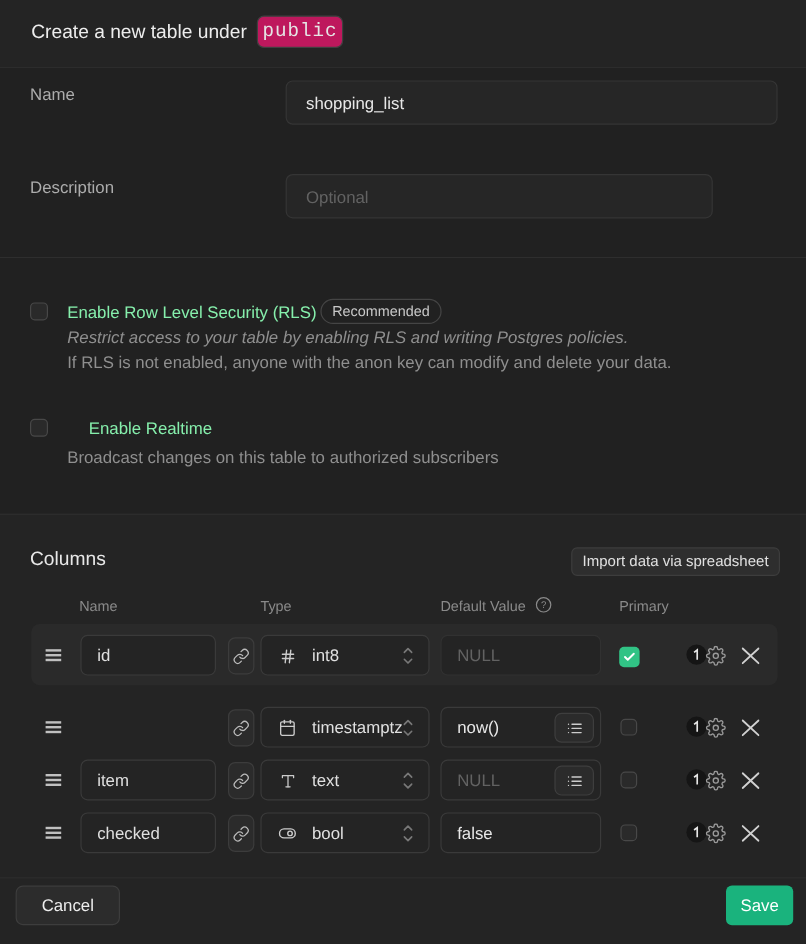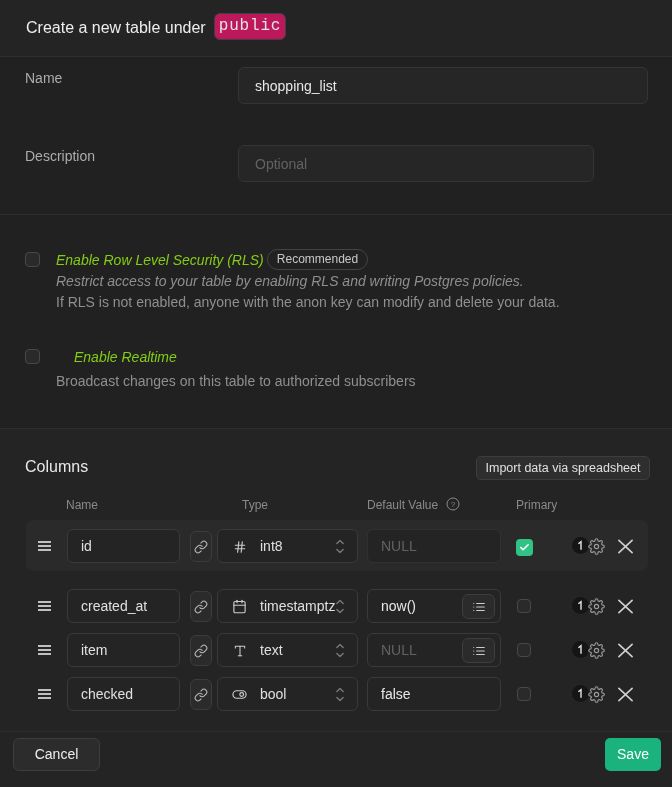--- a/index.html
+++ b/index.html
@@ -20,38 +20,38 @@
 .lbl { font-size:14px; color:#acacac; }
 .inp { background:#262626; border:1px solid #353535; border-radius:6px; font-size:14px; color:#e8e8e8; line-height:36px; padding-left:16px; }
 .ph { color:#626262; }
 
 #nameLbl { left:25px; top:70px; }
 #nameInp { left:238px; top:67px; width:410px; height:37px; }
 #descLbl { left:25px; top:148px; }
 #descInp { left:238px; top:145px; width:356px; height:37px; }
 
 .cb { width:15px; height:15px; background:#2a2a2a; border:1px solid #484848; border-radius:4px; }
-.ctitle { font-size:14px; color:#84cc16;font-style:italic; }
+.ctitle { font-size:14px; color:#86efac; }
 .cdesc { font-size:14px; color:#8f8f8f; }
 
 #cb1 { left:25px; top:252px; }
 #rlsLbl { left:56px; top:252px; }
 #recBadge { left:267px; top:249px; width:101px; height:21px; border:1px solid #454545; border-radius:11px; font-size:12px; color:#c8c8c8; text-align:center; line-height:19px; }
 #rlsD1 { left:56px; top:273px;font-style:italic; }
 #rlsD2 { left:56px; top:294px; }
 #cb2 { left:25px; top:349px; }
 #rtLbl { left:56px; top:349px;margin-left:18px; }
 #rtD1 { left:56px; top:373px; }
 
 #colTitle { left:25px; top:458px; font-size:16px; color:#e8e8e8; }
 #importBtn { left:476px; top:456px; width:174px; height:24px; background:#2e2e2e; border:1px solid #3d3d3d; border-radius:5px; font-size:12.5px; color:#e0e0e0; text-align:center; line-height:22px; }
 
 .chdr { font-size:12px; color:#8a8a8a; top:498px; }
 #hName { left:66px; }
-#hType { left:217px;margin-left:25px; }
+#hType { left:217px; }
 #hDefault { left:367px; }
 #hPrimary { left:516px; }
 #qIcon { left:446px; top:497px; }
 
 #band { left:26px; top:520px; width:622px; height:51px; background:#2a2a2a; border-radius:7px; }
 
 .row { left:0; width:672px; height:34px; }
 #row1 { top:529px; }
 #row2 { top:589px; }
 #row3 { top:633px; }
@@ -159,21 +159,20 @@
         <line x1="14.1" y1="1.4" x2="0.9" y2="13.6"></line>
       </svg>
   </div>
 
   <div class="abs row" id="row2">
     <div class="abs drag">
         <div class="dragbar" style="top:0"></div>
         <div class="dragbar" style="top:4px"></div>
         <div class="dragbar" style="top:8px"></div>
       </div>
-    <div class="abs ninp">created_at</div>
     <div class="abs lbtn">
         <svg width="14" height="14" viewBox="0 0 24 24" fill="none" stroke="#bbbbbb" stroke-width="1.8" stroke-linecap="round" stroke-linejoin="round">
           <path d="M10 13a5 5 0 0 0 7.54.54l3-3a5 5 0 0 0-7.07-7.07l-1.72 1.71"></path>
           <path d="M14 11a5 5 0 0 0-7.54-.54l-3 3a5 5 0 0 0 7.07 7.07l1.71-1.71"></path>
         </svg>
       </div>
     <div class="abs tsel">
       <div class="tile">
           <svg width="15" height="15" viewBox="0 0 24 24" fill="none" stroke="#cccccc" stroke-width="1.8" stroke-linecap="round" stroke-linejoin="round">
             <rect x="3" y="4" width="18" height="18" rx="2"></rect>

